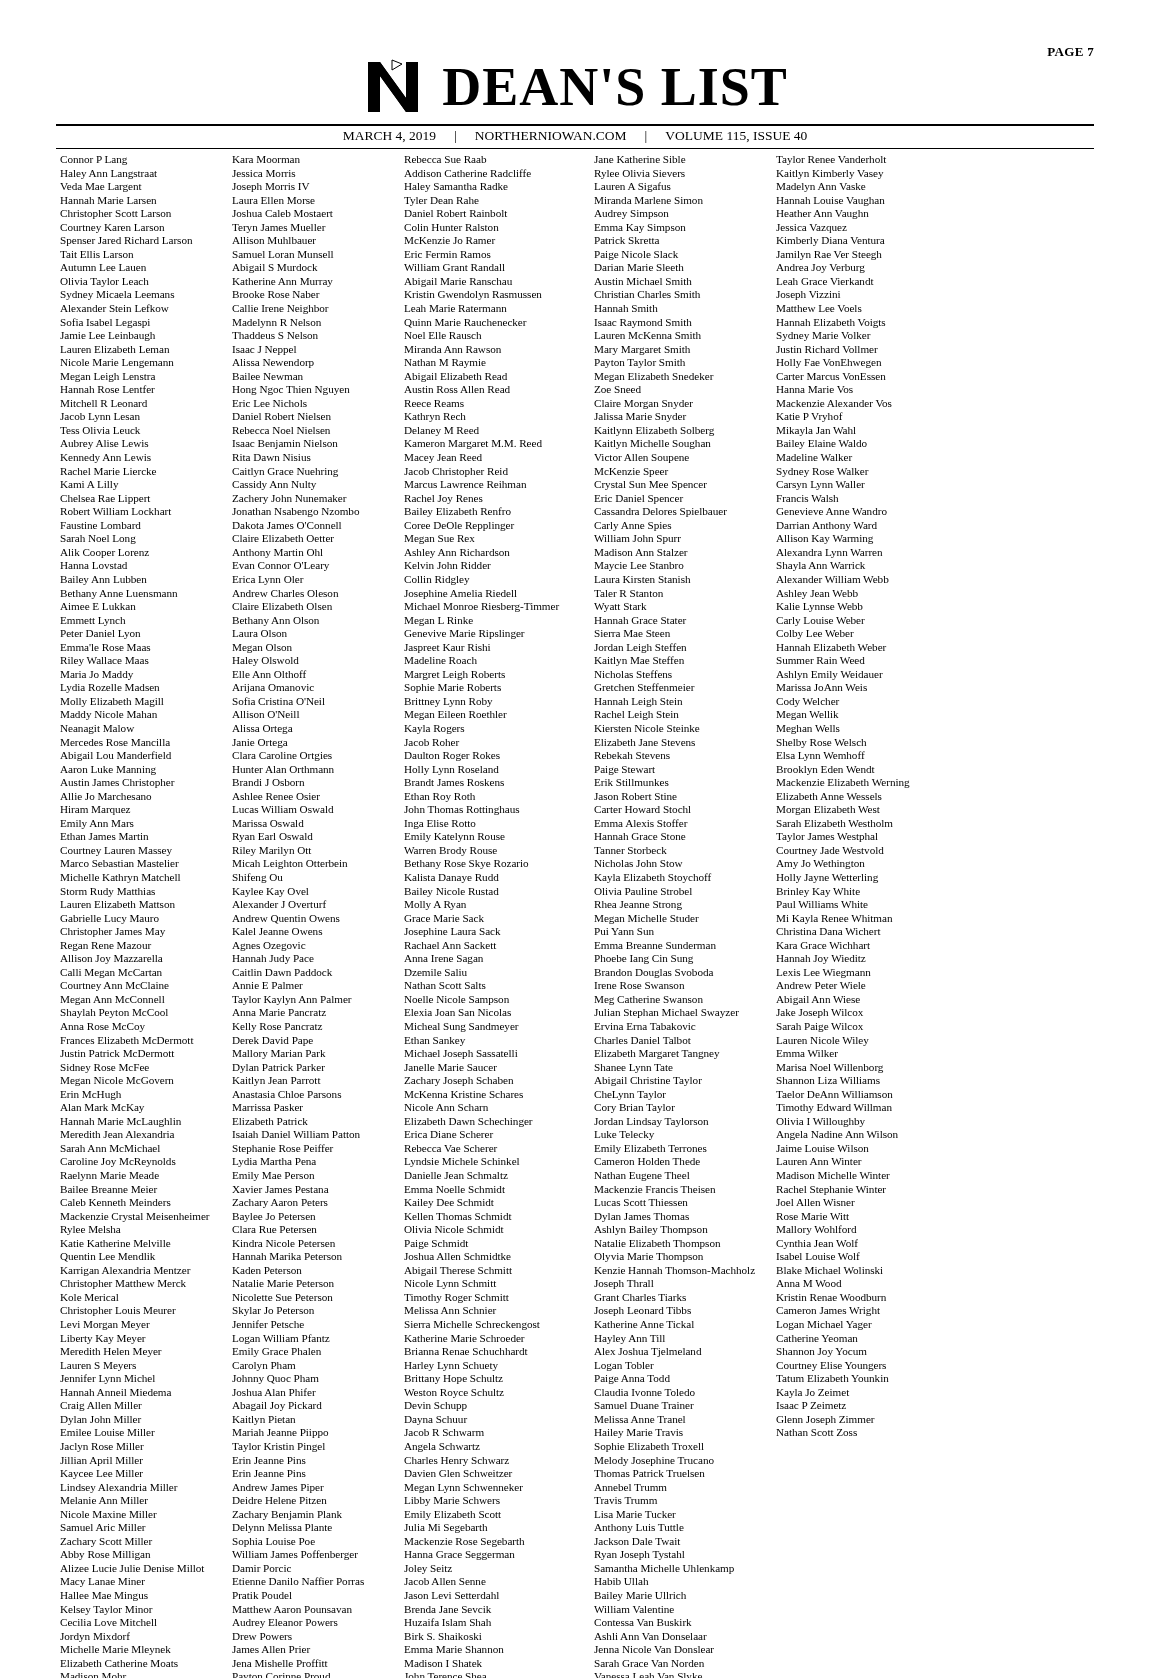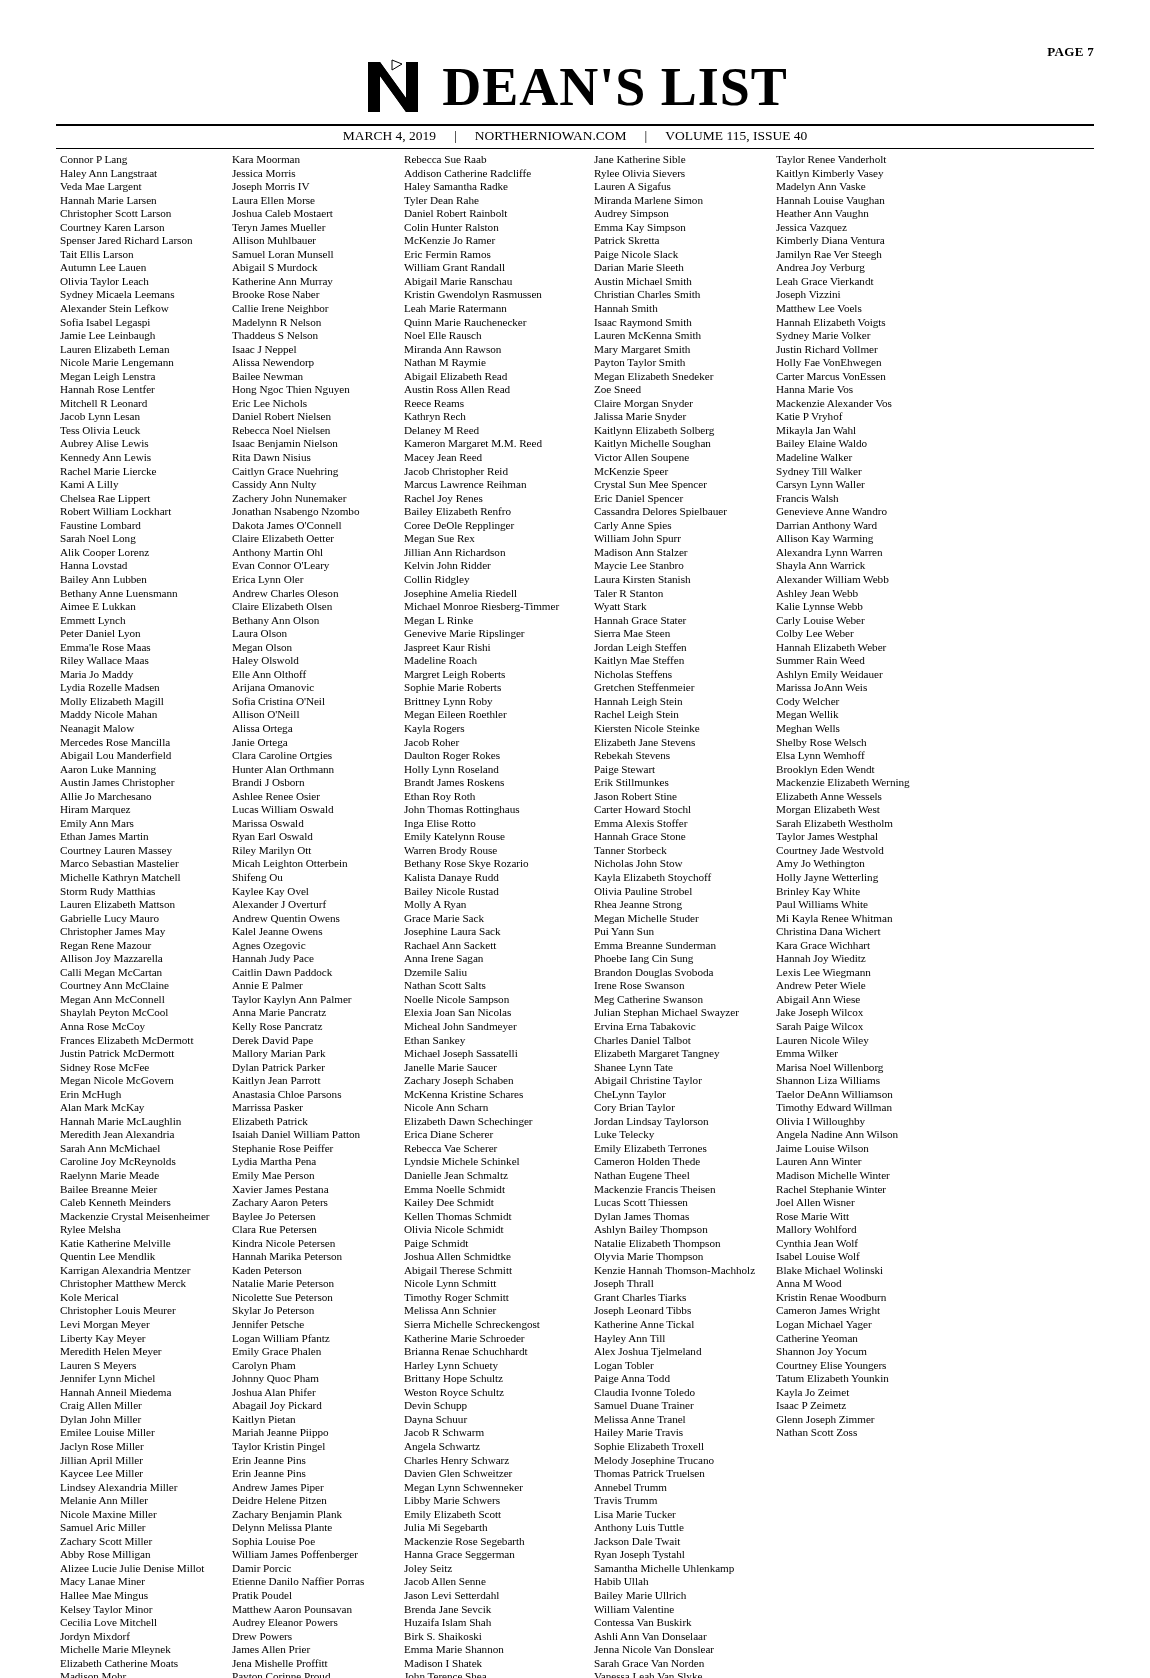--- a/index.html
+++ b/index.html
@@ -408,21 +408,21 @@
         <div class="name">Kathryn Rech</div>
         <div class="name">Delaney M Reed</div>
         <div class="name">Kameron Margaret M.M. Reed</div>
         <div class="name">Macey Jean Reed</div>
         <div class="name">Jacob Christopher Reid</div>
         <div class="name">Marcus Lawrence Reihman</div>
         <div class="name">Rachel Joy Renes</div>
         <div class="name">Bailey Elizabeth Renfro</div>
         <div class="name">Coree DeOle Repplinger</div>
         <div class="name">Megan Sue Rex</div>
-        <div class="name">Jillian Ann Richardson</div>
+        <div class="name">Ashley Ann Richardson</div>
         <div class="name">Kelvin John Ridder</div>
         <div class="name">Collin Ridgley</div>
         <div class="name">Josephine Amelia Riedell</div>
         <div class="name">Michael Monroe Riesberg-Timmer</div>
         <div class="name">Megan L Rinke</div>
         <div class="name">Genevive Marie Ripslinger</div>
         <div class="name">Jaspreet Kaur Rishi</div>
         <div class="name">Madeline Roach</div>
         <div class="name">Margret Leigh Roberts</div>
         <div class="name">Sophie Marie Roberts</div>
@@ -443,21 +443,21 @@
         <div class="name">Bailey Nicole Rustad</div>
         <div class="name">Molly A Ryan</div>
         <div class="name">Grace Marie Sack</div>
         <div class="name">Josephine Laura Sack</div>
         <div class="name">Rachael Ann Sackett</div>
         <div class="name">Anna Irene Sagan</div>
         <div class="name">Dzemile Saliu</div>
         <div class="name">Nathan Scott Salts</div>
         <div class="name">Noelle Nicole Sampson</div>
         <div class="name">Elexia Joan San Nicolas</div>
-        <div class="name">Micheal John Sandmeyer</div>
+        <div class="name">Micheal Sung Sandmeyer</div>
         <div class="name">Ethan Sankey</div>
         <div class="name">Michael Joseph Sassatelli</div>
         <div class="name">Janelle Marie Saucer</div>
         <div class="name">Zachary Joseph Schaben</div>
         <div class="name">McKenna Kristine Schares</div>
         <div class="name">Nicole Ann Scharn</div>
         <div class="name">Elizabeth Dawn Schechinger</div>
         <div class="name">Erica Diane Scherer</div>
         <div class="name">Rebecca Vae Scherer</div>
         <div class="name">Lyndsie Michele Schinkel</div>
@@ -632,21 +632,21 @@
         <div class="name">Sydney Marie Volker</div>
         <div class="name">Justin Richard Vollmer</div>
         <div class="name">Holly Fae VonEhwegen</div>
         <div class="name">Carter Marcus VonEssen</div>
         <div class="name">Hanna Marie Vos</div>
         <div class="name">Mackenzie Alexander Vos</div>
         <div class="name">Katie P Vryhof</div>
         <div class="name">Mikayla Jan Wahl</div>
         <div class="name">Bailey Elaine Waldo</div>
         <div class="name">Madeline Walker</div>
-        <div class="name">Sydney Till Walker</div>
+        <div class="name">Sydney Rose Walker</div>
         <div class="name">Carsyn Lynn Waller</div>
         <div class="name">Francis Walsh</div>
         <div class="name">Genevieve Anne Wandro</div>
         <div class="name">Darrian Anthony Ward</div>
         <div class="name">Allison Kay Warming</div>
         <div class="name">Alexandra Lynn Warren</div>
         <div class="name">Shayla Ann Warrick</div>
         <div class="name">Alexander William Webb</div>
         <div class="name">Ashley Jean Webb</div>
         <div class="name">Kalie Lynnse Webb</div>

